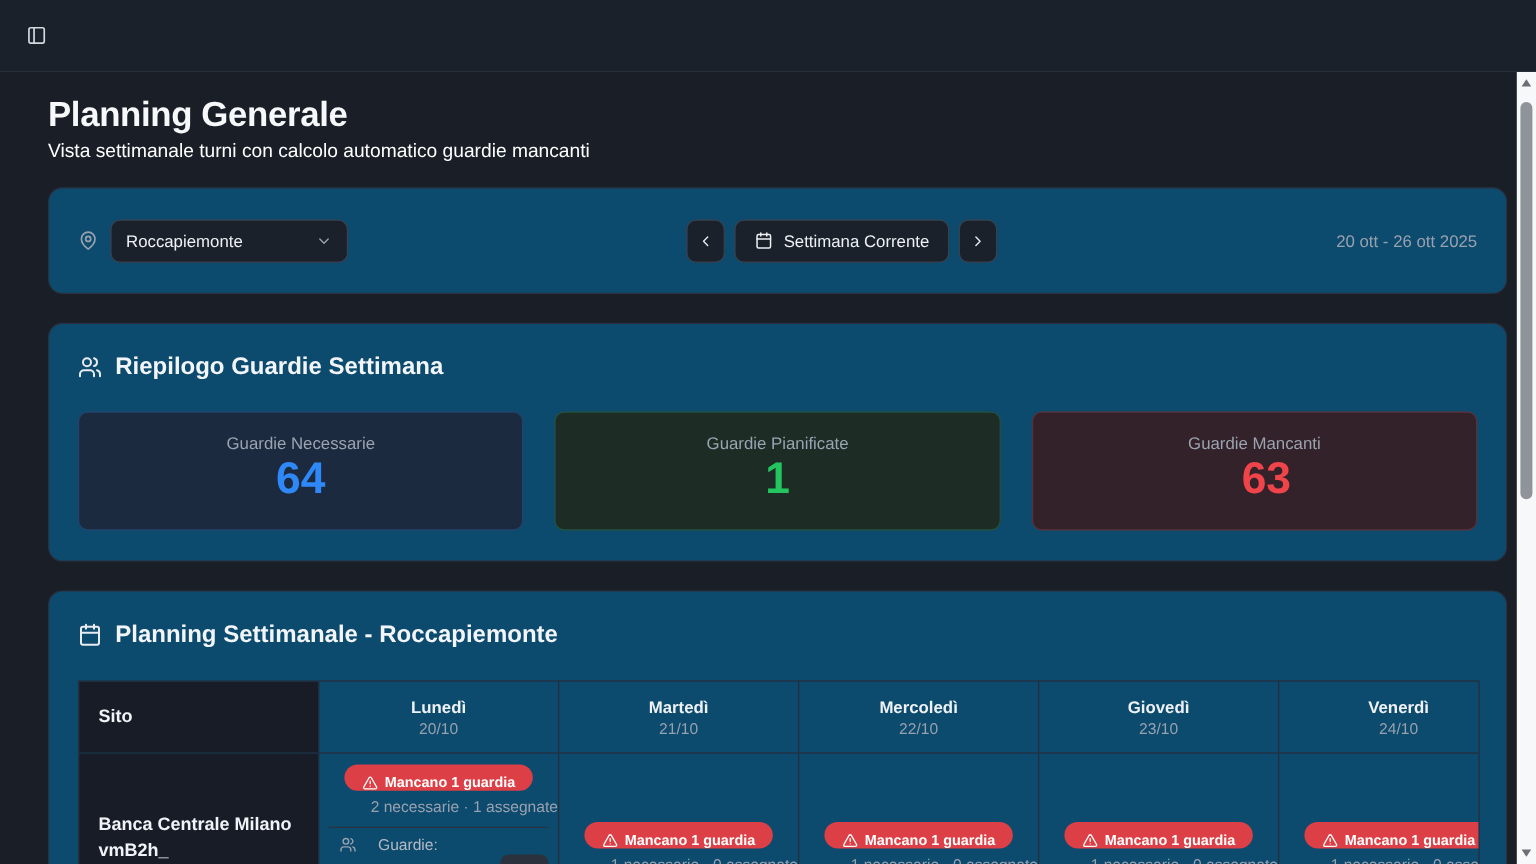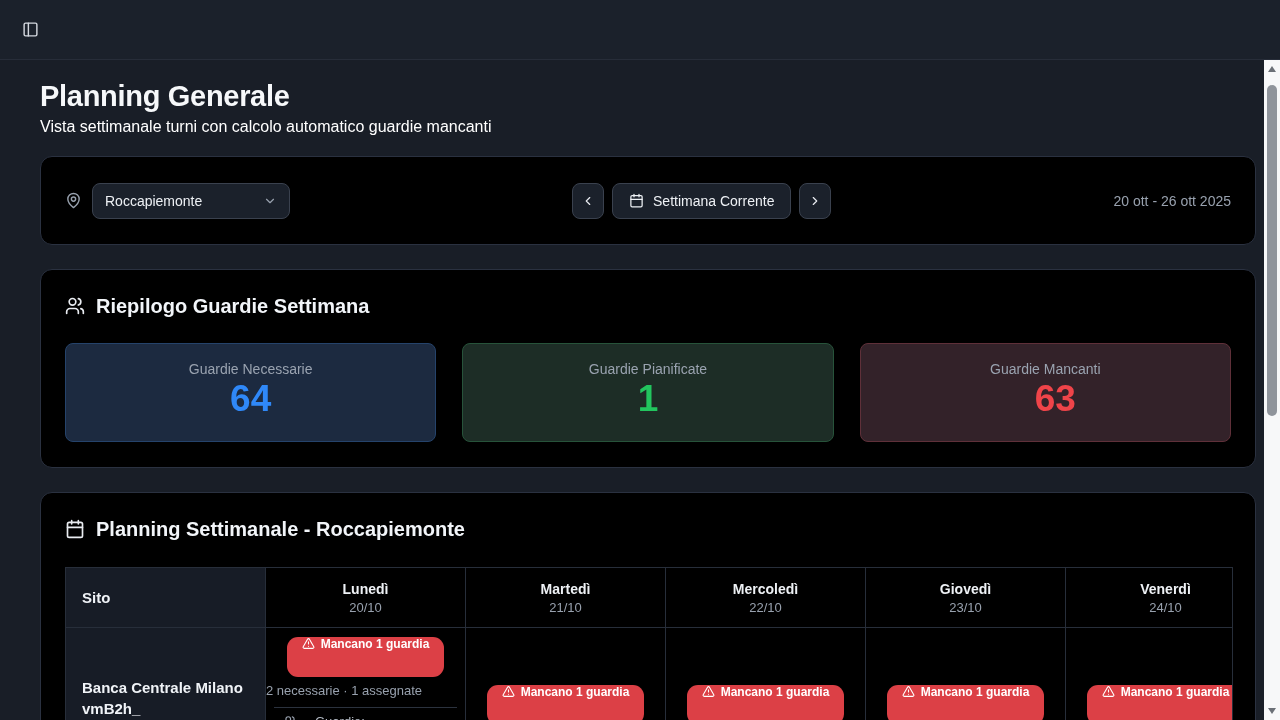--- a/index.html
+++ b/index.html
@@ -20,21 +20,21 @@
   }
   .sidebar-toggle { background:none; border:none; padding:0; margin:0; color:#d4d8df; cursor:pointer; }
 
   
   .content { position:absolute; top:60px; left:16px; width:1264px; height:660px; overflow:hidden; }
 
   .page-title { margin:19px 24px 0; font-size:29px; line-height:34px; font-weight:700; color:#f6f8fa; letter-spacing:-0.3px; }
   .page-subtitle { margin:4px 24px 0; font-size:16px; line-height:19px; color:#ffffff; font-weight:400; }
 
   .card {
-    background:#000000; border:1px solid #2a3140; border-radius:12px;
+    background:#0c4a6e; border:1px solid #2a3140; border-radius:12px;
     margin:0 24px;
   }
 
   
   .toolbar { margin-top:20px; height:89px; display:flex; align-items:center; padding:0 24px; }
   .map-pin { color:#98a1ae; margin-right:10px; flex:none; }
   .select-btn {
     display:flex; align-items:center; justify-content:space-between;
     width:198px; height:36px; padding:0 12px;
     background:#1b212b; border:1px solid #3a414e; border-radius:8px;
@@ -79,26 +79,26 @@
   .thead-row .site-col { display:flex; align-items:center; padding-left:16px; font-size:15px; font-weight:700; color:#f0f3f7; }
   .thead-row .day-col { display:flex; flex-direction:column; align-items:center; justify-content:center; }
   .day-name { font-size:14px; font-weight:700; color:#eef1f5; }
   .day-date { font-size:13px; color:#98a1ae; margin-top:3px; }
 
   .tbody-row { height:240px; }
   .tbody-row .site-col { padding:49px 16px 0; font-size:15px; font-weight:700; color:#f0f3f7; line-height:21px; }
   .day-cell-first { padding-top:9px; }
   .day-cell-rest  { padding-top:57px; }
   .badge {
-    display:flex; align-items:flex-start; gap:6px; width:fit-content; margin:0 auto;
-    height:40px; padding:0 15px; background:#dc4046; border-radius:11px;
+    display:flex; align-items:flex-end; gap:6px; width:fit-content; margin:0 auto;
+    height:22px; padding:0 15px; background:#dc4046; border-radius:11px;
     color:#ffffff; font-size:12px; font-weight:700; white-space:nowrap;
   }
   .badge .w-icon { flex:none; }
-  .cell-info { text-align:left; font-size:13px; line-height:15px; color:#98a1ae; margin-top:6px; white-space:nowrap; }
+  .cell-info { text-align:right; font-size:13px; line-height:15px; color:#98a1ae; margin-top:6px; white-space:nowrap; }
   .cell-divider { border-top:1px solid #2b323e; margin:9px 8px 0; }
   .guards-row { display:flex; align-items:center; gap:18px; margin:6px 0 0 17px; color:#b3bac4; font-size:13px; line-height:16px; }
   .guards-row .g-icon { color:#98a1ae; flex:none; }
   .guard-chip { width:40px; height:22px; background:#2b323d; border-radius:7px; margin:0 8px 0 auto; }
 
   
   .scrollbar { position:absolute; top:60px; right:0; width:16px; height:660px; background:#f7f8f9; }
   .sb-arrow { position:absolute; left:4px; width:0; height:0; border-left:4px solid transparent; border-right:4px solid transparent; cursor:pointer; }
   .sb-up   { top:6px;    border-bottom:6px solid #6b7077; }
   .sb-down { bottom:6px; border-top:6px solid #6b7077; }

